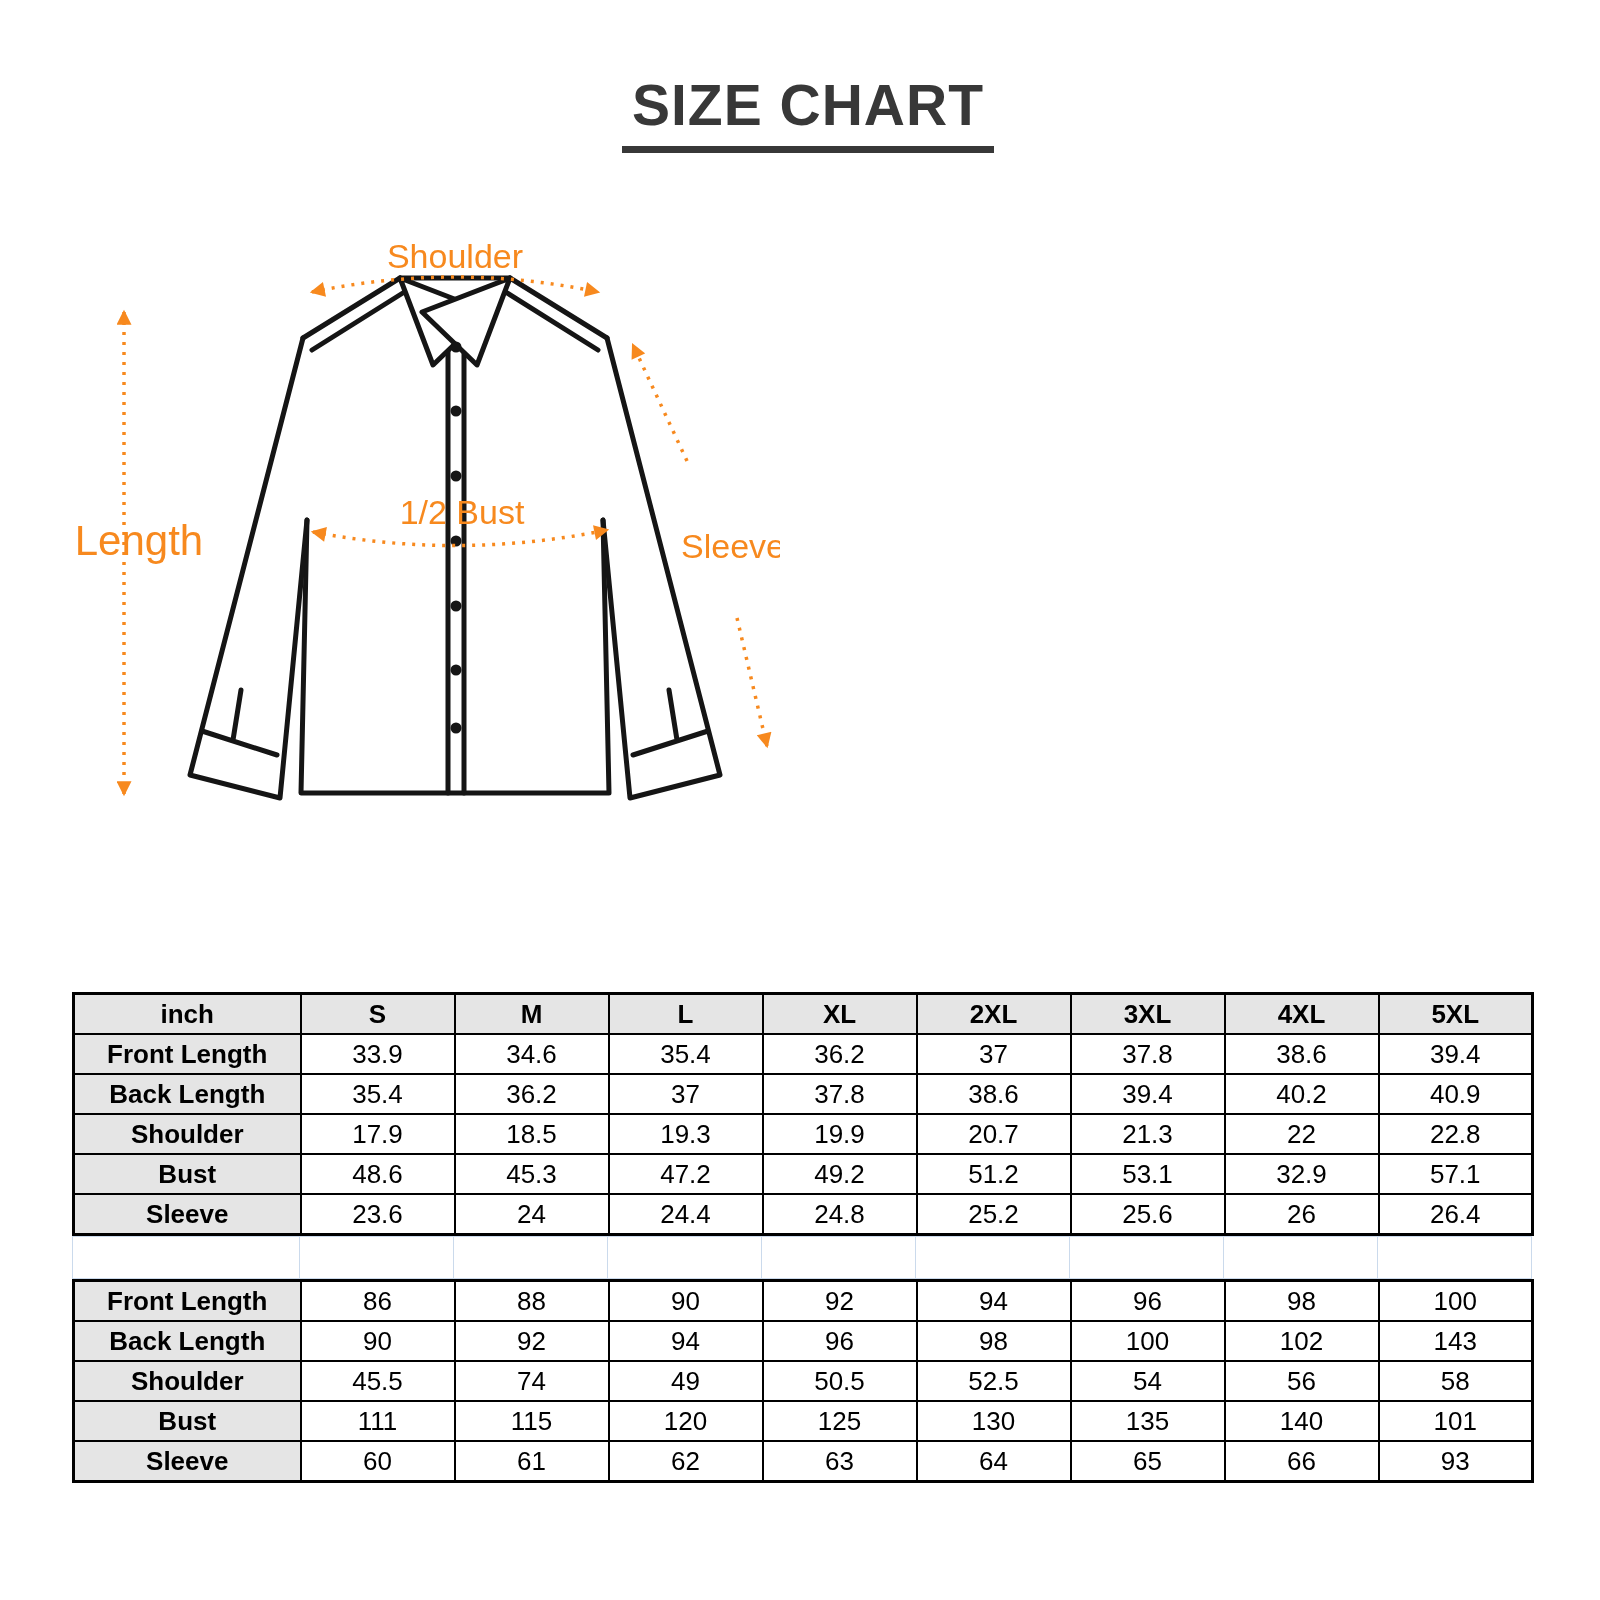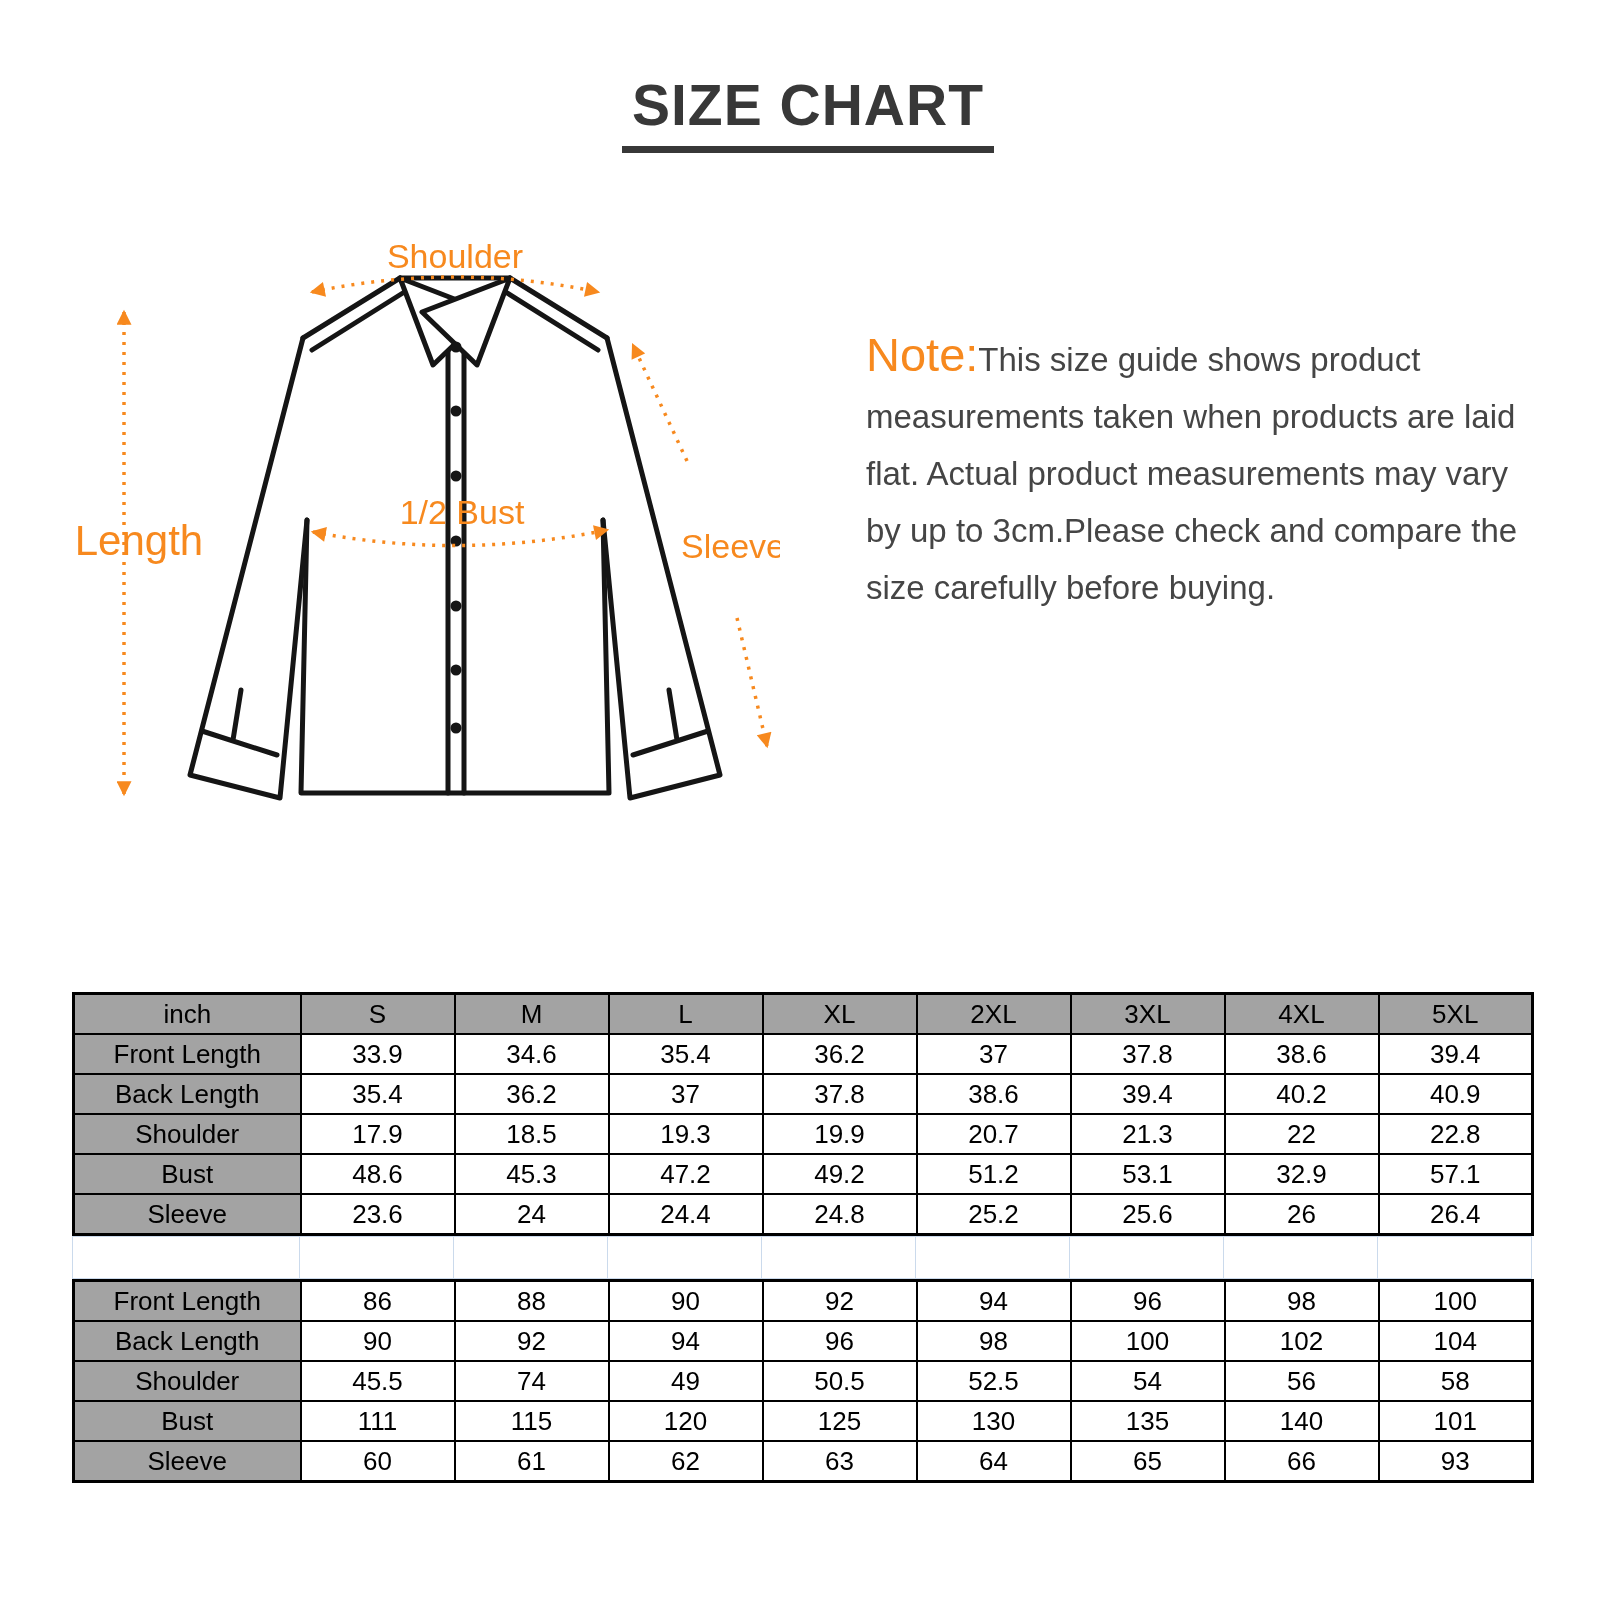--- a/index.html
+++ b/index.html
@@ -14,21 +14,21 @@
   
   .note{position:absolute;left:866px;top:326px;width:652px;margin:0;
       font-size:33px;line-height:57px;color:#454545;text-align:left;}
   .note-label{color:#F7891E;font-size:47px;line-height:57px;}
   
   .tables{position:absolute;left:72px;top:992px;width:1459px;}
   table.size-table{border-collapse:collapse;table-layout:fixed;width:1459px;
       border:3px solid #000;}
   table.size-table th,table.size-table td{border:2px solid #000;height:38px;
       text-align:center;vertical-align:middle;font-size:26px;padding:0;color:#000;}
-  table.size-table th{background:#a3a3a3;font-weight:400;}
+  table.size-table th{background:#e5e5e5;font-weight:700;}
   table.size-table td{background:#fff;font-weight:400;}
   table.gap-table{border-collapse:collapse;table-layout:fixed;width:1459px;border:none;}
   table.gap-table td{border:1px solid #cbdaec;height:41px;background:#fff;padding:0;}
   col.c-label{width:227px;} col.c-size{width:154px;}
 </style>
 </head>
 <body>
 
 <div class="canvas">
 
@@ -79,21 +79,20 @@
       <path d="M677,390 L707,518" marker-end="url(#ah)"></path>
     </g>
     <g fill="#F7891E" font-family="Liberation Sans, sans-serif" stroke="none">
       <text x="395" y="40" font-size="34" text-anchor="middle">Shoulder</text>
       <text x="79" y="327" font-size="42" text-anchor="middle">Length</text>
       <text x="402" y="296" font-size="34" text-anchor="middle">1/2 Bust</text>
       <text x="673" y="330" font-size="34" text-anchor="middle">Sleeve</text>
     </g>
   </svg>
 
-  <p class="note"><span class="note-label">Note:</span><span>This size guide shows product measurements taken when products are laid flat. Actual product measurements may vary by up to 3cm.Please check and compare the size carefully before buying.</span></p>
 
   <div class="tables">
     <table class="size-table">
       <colgroup>
           <col class="c-label">
           <col class="c-size">
           <col class="c-size">
           <col class="c-size">
           <col class="c-size">
           <col class="c-size">
@@ -224,21 +223,21 @@
           </tr>
           <tr>
             <th>Back Length</th>
             <td>90</td>
             <td>92</td>
             <td>94</td>
             <td>96</td>
             <td>98</td>
             <td>100</td>
             <td>102</td>
-            <td>104</td>
+            <td>143</td>
           </tr>
           <tr>
             <th>Shoulder</th>
             <td>45.5</td>
             <td>74</td>
             <td>49</td>
             <td>50.5</td>
             <td>52.5</td>
             <td>54</td>
             <td>56</td>

